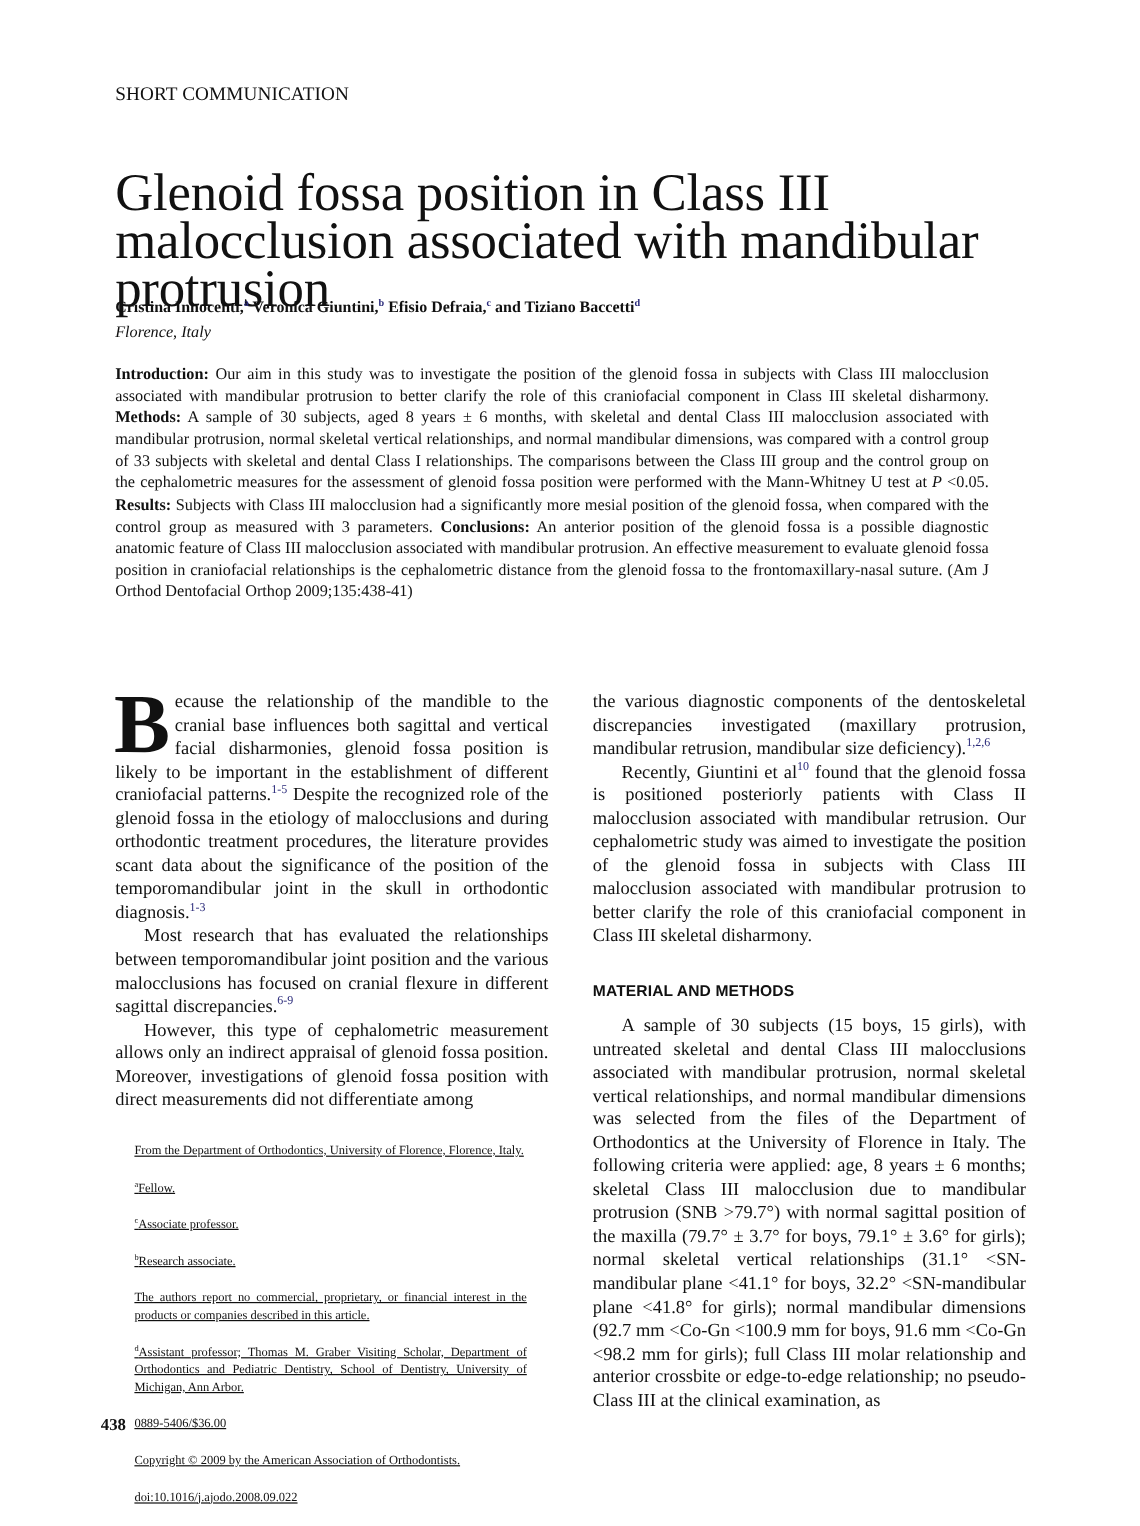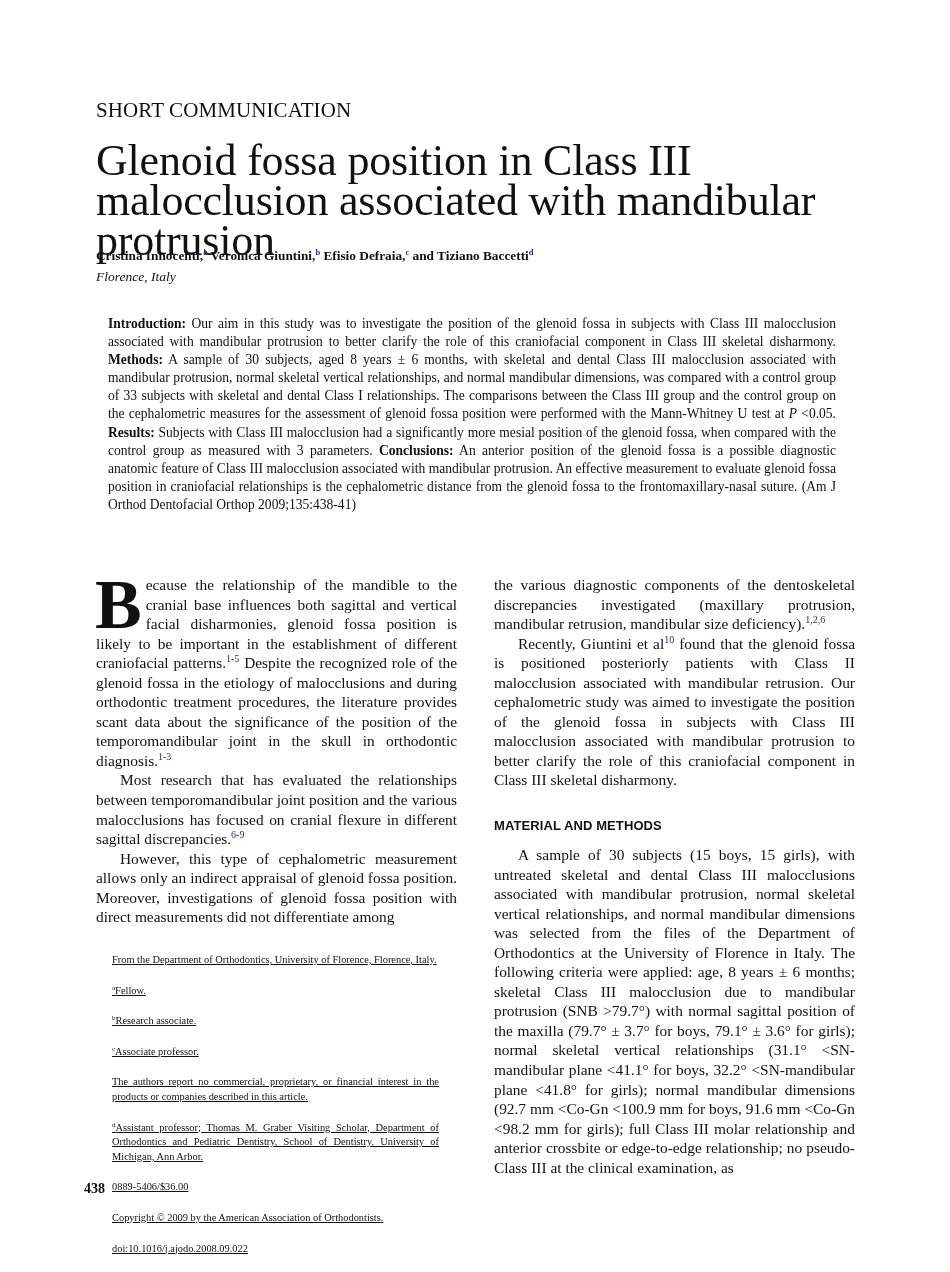--- a/index.html
+++ b/index.html
@@ -2,27 +2,27 @@
 <html><head>
 <meta charset="utf-8">
 <style>
   html, body { margin: 0; padding: 0; background: #ffffff; }
   body { width: 950px; height: 1272px; position: relative; overflow: hidden; color: #111111; }
   .serif { font-family: "Liberation Serif", "DejaVu Serif", serif; }
   .sans { font-family: Liberation Serif, serif; }
   sup.ref, .aff-sup { color: #2a2a7a; }
   a.link { color: #2a2a7a; text-decoration: none; }
 
-  #section-label { position: absolute; left: 96px; top: 70px; font-size: 21px; letter-spacing: 0.1px; margin-top: 28px; }
+  #section-label { position: absolute; left: 96px; top: 70px; font-size: 16px; letter-spacing: 0.1px; }
   #title { position: absolute; left: 96px; top: 141px; width: 780px; font-size: 44px; line-height: 40px; font-weight: normal; margin: 0; letter-spacing: -0.2px; }
   #authors { position: absolute; left: 96px; top: 248px; font-size: 13.3px; font-weight: bold; }
   #authors sup { font-size: 8.5px; font-weight: bold; vertical-align: 5px; line-height: 0; }
   #location { position: absolute; left: 96px; top: 269px; font-size: 13.5px; font-style: italic; }
 
-  #abstract { position: absolute; left: 96px; top: 303px; width: 728px; font-size: 13.55px; line-height: 18.1px; text-align: justify; margin: 12px; }
+  #abstract { position: absolute; left: 96px; top: 303px; width: 728px; font-size: 13.55px; line-height: 18.1px; text-align: justify; margin: 0; }
   #abstract b { font-weight: bold; }
 
   .col { position: absolute; top: 575px; width: 361px; font-size: 15.4px; line-height: 19.55px; text-align: justify; }
   #col-left { left: 96px; }
   #col-right { left: 494px; }
   .col p { margin: 0; }
   .col p.indent { text-indent: 24px; }
   .col sup.ref { font-size: 10px; vertical-align: 6px; line-height: 0; }
   .dropcap { float: left; font-size: 70px; line-height: 52px; font-weight: bold; margin: 3px 4px -2px -1px; padding-top: 1px; }
   h2.section-heading { font-family: "Liberation Sans", "DejaVu Sans", sans-serif; font-size: 13px; font-weight: bold; margin: 27px 0 10px 0; line-height: 18px; letter-spacing: 0.1px; }
@@ -59,22 +59,22 @@
 <div id="col-right" class="col serif">
   <p><span>the various diagnostic components of the dentoskeletal discrepancies investigated (maxillary protrusion, mandibular retrusion, mandibular size deficiency).</span><sup class="ref">1,2,6</sup></p>
   <p class="indent"><span>Recently, Giuntini et al</span><sup class="ref">10</sup><span> found that the glenoid fossa is positioned posteriorly patients with Class II malocclusion associated with mandibular retrusion. Our cephalometric study was aimed to investigate the position of the glenoid fossa in subjects with Class III malocclusion associated with mandibular protrusion to better clarify the role of this craniofacial component in Class III skeletal disharmony.</span></p>
   <h2 class="section-heading">MATERIAL AND METHODS</h2>
   <p class="indent">A sample of 30 subjects (15 boys, 15 girls), with untreated skeletal and dental Class III malocclusions associated with mandibular protrusion, normal skeletal vertical relationships, and normal mandibular dimensions was selected from the files of the Department of Orthodontics at the University of Florence in Italy. The following criteria were applied: age, 8 years ± 6 months; skeletal Class III malocclusion due to mandibular protrusion (SNB &gt;79.7°) with normal sagittal position of the maxilla (79.7° ± 3.7° for boys, 79.1° ± 3.6° for girls); normal skeletal vertical relationships (31.1° &lt;SN-mandibular plane &lt;41.1° for boys, 32.2° &lt;SN-mandibular plane &lt;41.8° for girls); normal mandibular dimensions (92.7 mm &lt;Co-Gn &lt;100.9 mm for boys, 91.6 mm &lt;Co-Gn &lt;98.2 mm for girls); full Class III molar relationship and anterior crossbite or edge-to-edge relationship; no pseudo-Class III at the clinical examination, as</p>
 </div>
 
 <div id="footnotes" class="serif">
   <div>From the Department of Orthodontics, University of Florence, Florence, Italy.</div>
   <div><sup>a</sup><span>Fellow.</span></div>
+  <div><sup>c</sup><span>Associate professor.</span></div>
   <div><sup>b</sup><span>Research associate.</span></div>
-  <div><sup>c</sup><span>Associate professor.</span></div>
   <div>The authors report no commercial, proprietary, or financial interest in the products or companies described in this article.</div>
   <div><sup>d</sup><span>Assistant professor; Thomas M. Graber Visiting Scholar, Department of Orthodontics and Pediatric Dentistry, School of Dentistry, University of Michigan, Ann Arbor.</span></div>
   <div>0889-5406/$36.00</div>
   <div>Copyright © 2009 by the American Association of Orthodontists.</div>
   <div>doi:10.1016/j.ajodo.2008.09.022</div>
 </div>
 
 <div id="page-number" class="sans">438</div>
 
 </body></html>

